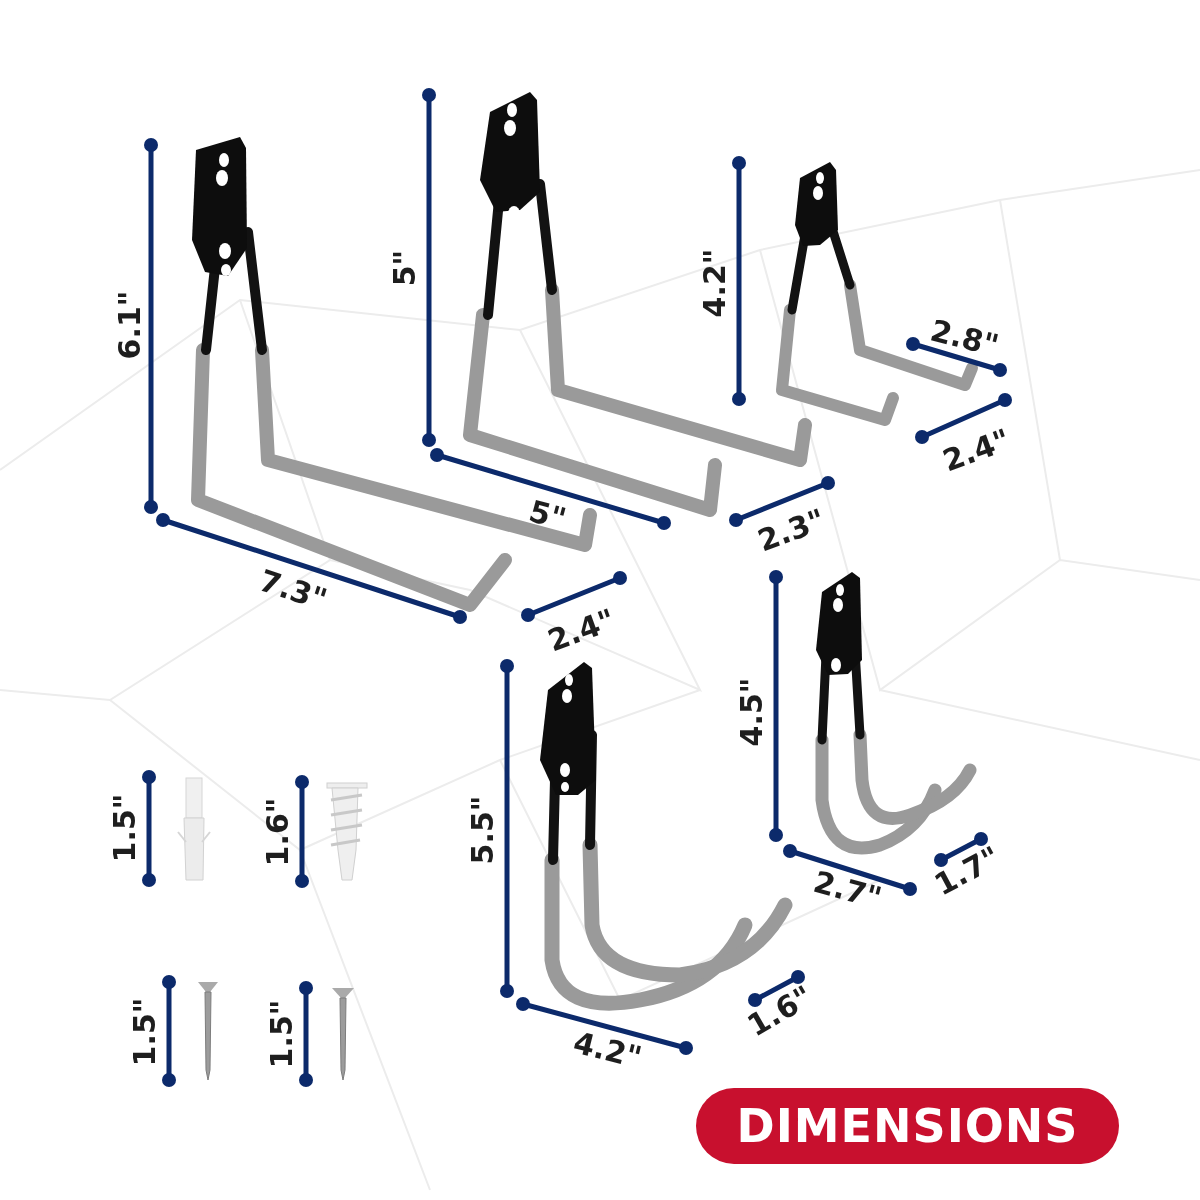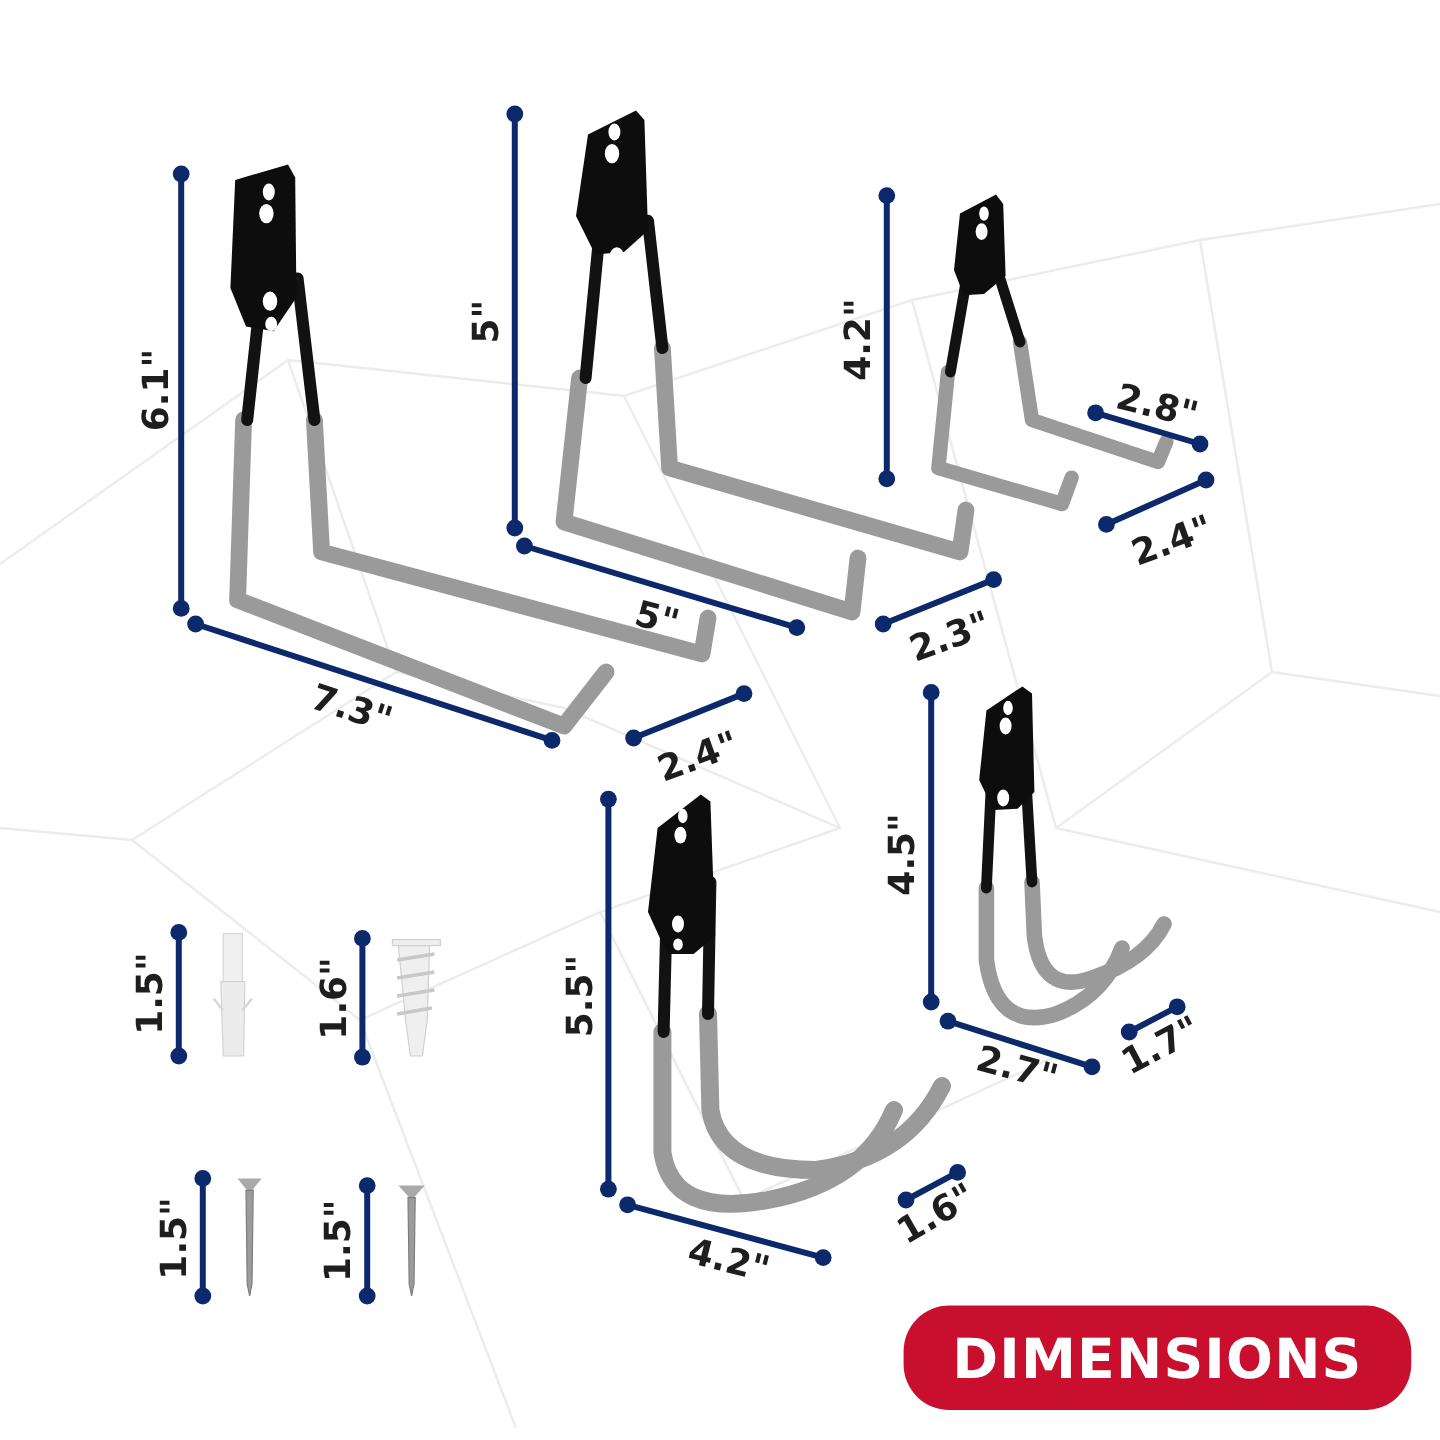--- a/index.html
+++ b/index.html
@@ -6,21 +6,21 @@
   body{width:1200px;height:1200px;position:relative;overflow:hidden;font-family:"DejaVu Sans",sans-serif;}
   svg{position:absolute;left:0;top:0;}
   .dim-text{font-family:"DejaVu Sans",sans-serif;font-weight:bold;font-size:30px;fill:#1e1e1e;}
   .dim-line{stroke:#0c2a6b;stroke-width:5;stroke-linecap:round;}
   .dot{fill:#0c2a6b;}
   .plate{fill:#0d0d0d;}
   .hole{fill:#ffffff;}
   .wire-black{stroke:#121212;fill:none;stroke-linecap:round;stroke-linejoin:round;}
   .wire-gray{stroke:#9a9a9a;fill:none;stroke-linecap:round;stroke-linejoin:round;}
   .bg-web{stroke:#ececec;stroke-width:2;fill:none;}
-  .badge{position:absolute;left:753px;top:1088px;width:423px;height:87px;border-radius:38px;background:#c8102e;display:flex;align-items:center;justify-content:center;}
+  .badge{position:absolute;left:696px;top:1088px;width:423px;height:76px;border-radius:38px;background:#c8102e;display:flex;align-items:center;justify-content:center;}
   .badge span{color:#fff;font-family:"DejaVu Sans",sans-serif;font-weight:bold;font-size:46px;letter-spacing:1px;}
 </style>
 </head>
 <body>
 
 <svg width="1200" height="1200" viewBox="0 0 1200 1200">
 
   <g>
     <path class="bg-web" d="M0 470 L240 300 L520 330 L760 250 L1000 200 L1200 170"></path>
     <path class="bg-web" d="M240 300 L330 560 L110 700 L0 690"></path>

